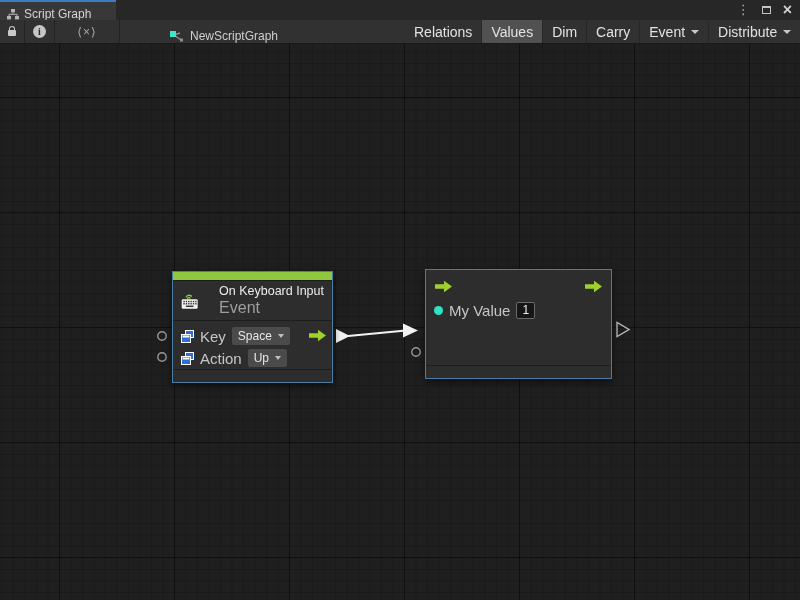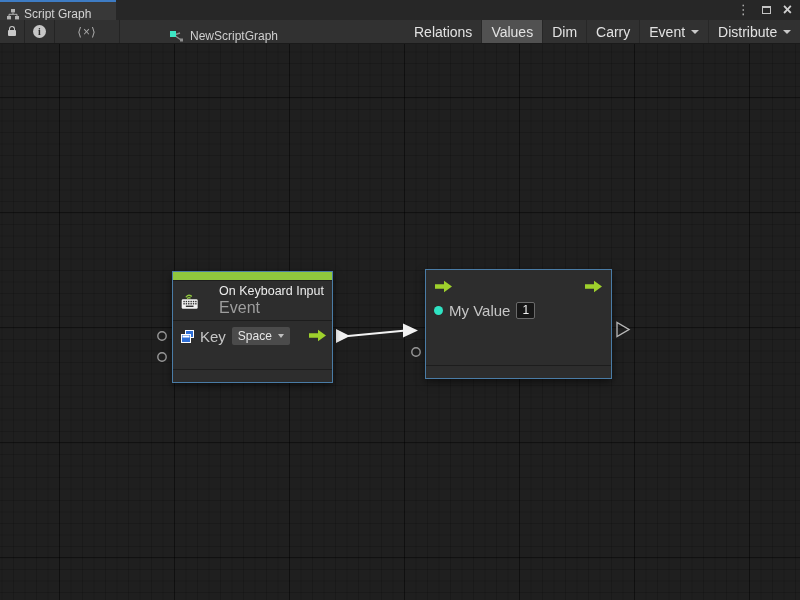--- a/index.html
+++ b/index.html
@@ -213,20 +213,32 @@
           <rect x="4.5" y="0.5" width="8" height="7" fill="#2f6fd6" stroke="#ffffff" stroke-width="1"></rect>
           <rect x="0.5" y="4.5" width="9" height="8" fill="#2f6fd6" stroke="#ffffff" stroke-width="1"></rect>
           <rect x="1.5" y="5.5" width="7" height="2" fill="#ffffff"></rect>
         </svg>
         <span class="plabel">Key</span>
         <span class="dropdown">
           <span>Space</span>
           <span class="dd-caret"></span>
         </span>
       </div>
+      <div class="nrow">
+        <svg width="13" height="13" viewBox="0 0 13 13">
+          <rect x="4.5" y="0.5" width="8" height="7" fill="#2f6fd6" stroke="#ffffff" stroke-width="1"></rect>
+          <rect x="0.5" y="4.5" width="9" height="8" fill="#2f6fd6" stroke="#ffffff" stroke-width="1"></rect>
+          <rect x="1.5" y="5.5" width="7" height="2" fill="#ffffff"></rect>
+        </svg>
+        <span class="plabel">Action</span>
+        <span class="dropdown">
+          <span>Up</span>
+          <span class="dd-caret"></span>
+        </span>
+      </div>
     </div>
     <svg class="out-arrow" style="right:5px;top:57px;" width="19" height="13" viewBox="0 0 19 13">
       <path d="M1 4.2 H10 V0.8 L18 6.5 L10 12.2 V8.8 H1 Z" fill="#9ed12c"></path>
     </svg>
     <div class="nfooter"></div>
   </div>
 
   <div class="node node2">
     <div class="nbody">
       <div class="nrow row-sb">

